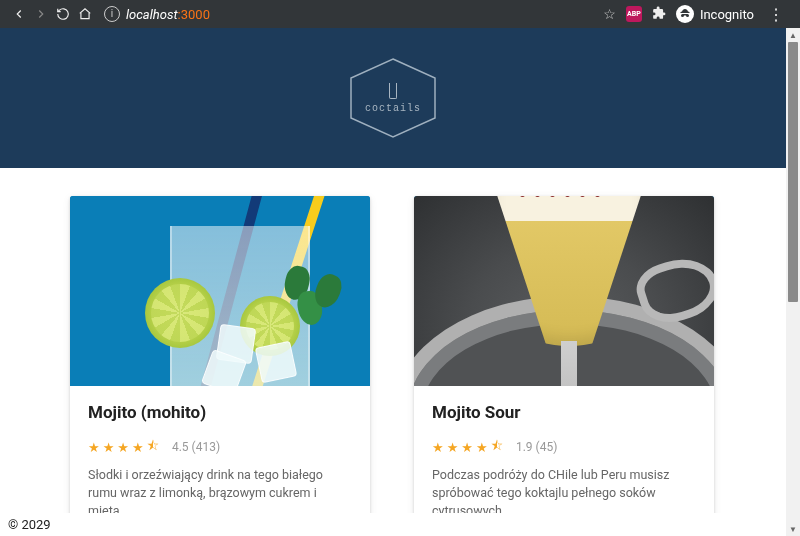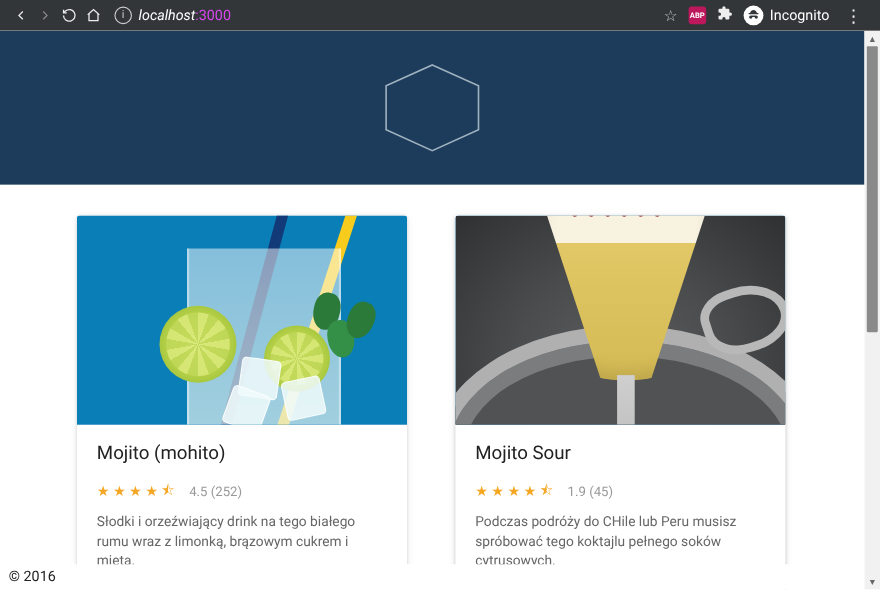--- a/index.html
+++ b/index.html
@@ -4,21 +4,21 @@
 <style>
   * { margin: 0; padding: 0; box-sizing: border-box; }
   html, body { width: 800px; height: 536px; font-family: -apple-system, BlinkMacSystemFont, "Segoe UI", Roboto, Arial, sans-serif; background: #fff; overflow: hidden; }
 
   
   .chrome { height: 28px; background: #323639; display: flex; align-items: center; padding: 0 8px; color: #ddd; font-size: 13px; }
   .chrome .nav-btn { width: 22px; height: 22px; display: flex; align-items: center; justify-content: center; color: #eee; cursor: default; }
   .chrome .addr { flex: 0 0 auto; margin-left: 8px; display: flex; align-items: center; gap: 6px; }
   .chrome .info { width: 16px; height: 16px; border: 1.3px solid #ccc; border-radius: 50%; display: flex; align-items: center; justify-content: center; font-size: 10px; color: #ccc; line-height: 1; }
   .chrome .url-host { color: #fff; font-style: italic; }
-  .chrome .url-port { color: #d946ef; }
+  .chrome .url-port { color: #f97316; }
   .chrome .spacer { flex: 1; }
   .chrome .right { display: flex; align-items: center; gap: 10px; padding-right: 4px; }
   .chrome .star { color: #ccc; font-size: 14px; }
   .chrome .abp { width: 16px; height: 16px; background: #be185d; color: #fff; border-radius: 3px; font-size: 7px; font-weight: 700; display: flex; align-items: center; justify-content: center; }
   .chrome .ext { color: #eee; font-size: 14px; }
   .chrome .incog { display: flex; align-items: center; gap: 6px; color: #fff; font-size: 13px; }
   .chrome .incog .spy { width: 18px; height: 18px; background: #fff; border-radius: 50%; display: flex; align-items: center; justify-content: center; }
   .chrome .kebab { color: #eee; font-size: 16px; padding: 0 4px; }
 
   
@@ -35,21 +35,21 @@
   .logo { width: 100px; height: 84px; position: relative; display: flex; align-items: center; justify-content: center; color: #bcc7d1; }
   .logo svg { position: absolute; top: 0; left: 0; }
   .logo .logo-inner { position: relative; display: flex; flex-direction: column; align-items: center; gap: 2px; font-family: "Courier New", monospace; font-size: 10px; letter-spacing: 1px; color: #a9b6c2; }
   .glass { width: 8px; height: 16px; border: 1px solid #a9b6c2; border-top: none; border-radius: 0 0 2px 2px; margin-bottom: 2px; }
 
   
   .cards { padding: 28px 70px 20px; display: flex; gap: 44px; background: #fff; }
   .card { width: 300px; background: #fff; box-shadow: 0 1px 3px rgba(0,0,0,0.15), 0 2px 8px rgba(0,0,0,0.08); border-radius: 3px; overflow: hidden; display: flex; flex-direction: column; }
   .card-img { width: 300px; height: 190px; background: #0a78b5; position: relative; overflow: hidden; }
   .card-body { padding: 16px 18px 18px; }
-  .card-title { font-size: 17px; font-weight: 400; color: #222; margin-bottom: 14px; }
+  .card-title { font-size: 17px; font-weight: 700; color: #222; margin-bottom: 14px; }
   .card-rating { display: flex; align-items: center; gap: 3px; margin-bottom: 8px; font-size: 12px; }
   .star-full, .star-half, .star-empty { color: #f5a623; font-size: 13px; }
   .rating-text { color: #999; font-size: 12px; margin-left: 10px; }
   .card-desc { font-size: 12.5px; color: #666; line-height: 1.45; }
 
   
   .mojito-bg { position: absolute; inset: 0; background: #0a7eb7; }
   .mojito-glass { position: absolute; left: 100px; top: 30px; width: 140px; height: 260px; background: linear-gradient(180deg, rgba(255,255,255,0.5), rgba(220,240,235,0.8)); border-left: 2px solid rgba(255,255,255,0.4); border-right: 2px solid rgba(255,255,255,0.4); }
   .lime { position: absolute; width: 70px; height: 70px; border-radius: 50%; background: radial-gradient(circle at 50% 50%, #e8f0a0 0%, #d0e05a 30%, #a8c840 70%, #7a9828 100%); }
   .lime.l1 { left: 75px; top: 82px; }
@@ -136,20 +136,24 @@
 </div>
 
 <div class="viewport-wrap">
   <div class="viewport">
 
     <div class="page-header">
       <div class="logo">
         <svg width="100" height="84" viewBox="0 0 100 84">
           <polygon points="50,3 92,22 92,62 50,81 8,62 8,22" fill="none" stroke="#9fb0bf" stroke-width="1.5"></polygon>
         </svg>
+        <div class="logo-inner">
+          <div class="glass"></div>
+          <span>coctails</span>
+        </div>
       </div>
     </div>
 
     <div class="cards">
 
       <div class="card">
         <div class="card-img">
           <div class="mojito-bg"></div>
           <div class="straw blue"></div>
           <div class="straw yellow"></div>
@@ -166,21 +170,21 @@
         <div class="card-body">
           <div class="card-title">Mojito (mohito)</div>
           <div class="card-rating">
             <span class="star-full">★</span>
             <span class="star-full">★</span>
             <span class="star-full">★</span>
             <span class="star-full">★</span>
             <span class="star-half">⯪</span>
             <span class="rating-text">
               <span>4.5</span>
-              <span>(252)</span>
+              <span>(413)</span>
             </span>
           </div>
           <div class="card-desc">Słodki i orzeźwiający drink na tego białego rumu wraz z limonką, brązowym cukrem i miętą.</div>
         </div>
       </div>
 
       <div class="card">
         <div class="card-img">
           <div class="pisco-bg"></div>
           <div class="tray-rim"></div>
@@ -211,21 +215,21 @@
               <span>(45)</span>
             </span>
           </div>
           <div class="card-desc">Podczas podróży do CHile lub Peru musisz spróbować tego koktajlu pełnego soków cytrusowych.</div>
         </div>
       </div>
 
     </div>
 
     <div class="footer">
-      <span>© 2016</span>
+      <span>© 2029</span>
     </div>
   </div>
 
   <div class="scrollbar-track">
     <div class="scroll-up">▲</div>
     <div class="scroll-thumb"></div>
     <div class="scroll-down">▼</div>
   </div>
 </div>
 

